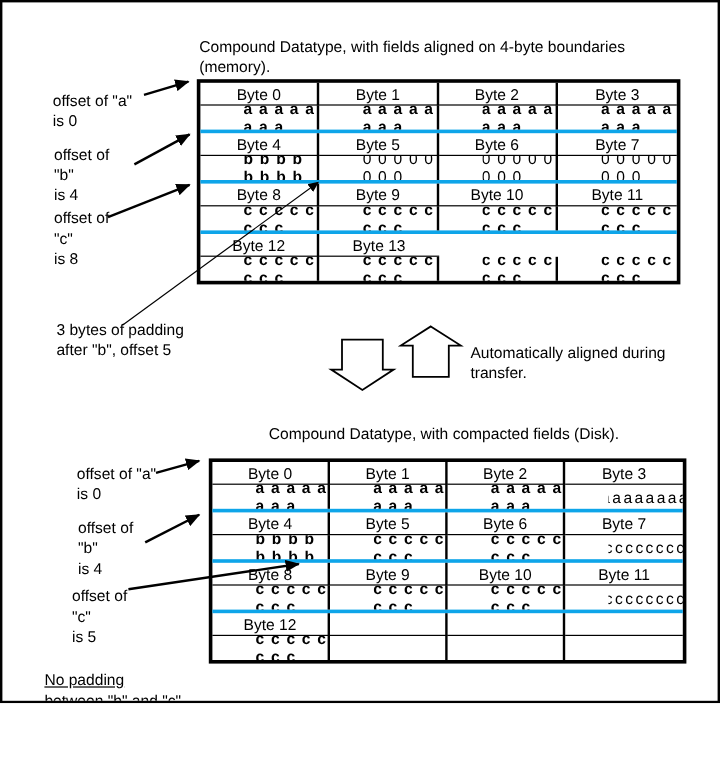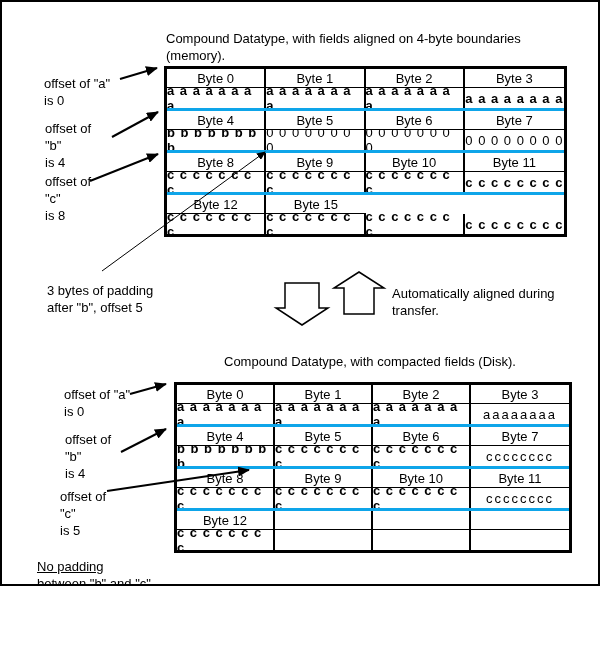--- a/index.html
+++ b/index.html
@@ -13,21 +13,21 @@
   .title { white-space:normal; }
   
   .bytetable { position:absolute; box-sizing:border-box; border:3px solid #000; background:#fff; }
   .tgroup { border-top:3px solid #0ea5e9; }
   .tgroup:first-child { border-top:none;border-radius:18px; }
   .trow { display:grid; grid-template-columns:repeat(4,1fr); }
   .cell { box-sizing:border-box; border-right:2px solid #000; display:flex;
           align-items:center; justify-content:center; font-size:13px; overflow:hidden; }
   .cell:last-child { border-right:none; }
   .trow.head .cell { height:19px; border-bottom:1px solid #000; }
-  .trow.val  .cell { height:20px; }
+  .trow.val  .cell { height:20px;margin-left:36px; }
   .vcell.bold { font-weight:bold; letter-spacing:1px; }
   .vcell.reg  { font-weight:normal; letter-spacing:1px; }
   .vcell.cond { font-weight:normal; letter-spacing:2px; }
   
   #arrows { position:absolute; left:0; top:0; width:600px; height:650px; pointer-events:none; }
 </style>
 </head>
 <body>
 
 <div id="canvas">
@@ -82,32 +82,32 @@
         <div class="trow val">
           <div class="cell vcell bold">c c c c c c c c</div>
           <div class="cell vcell bold">c c c c c c c c</div>
           <div class="cell vcell bold">c c c c c c c c</div>
           <div class="cell vcell bold">c c c c c c c c</div>
         </div>
       </div>
       <div class="tgroup">
         <div class="trow head">
           <div class="cell hcell">Byte 12</div>
-          <div class="cell hcell">Byte 15</div>
+          <div class="cell hcell">Byte 13</div>
         </div>
         <div class="trow val">
           <div class="cell vcell bold">c c c c c c c c</div>
           <div class="cell vcell bold">c c c c c c c c</div>
           <div class="cell vcell bold">c c c c c c c c</div>
           <div class="cell vcell bold">c c c c c c c c</div>
         </div>
       </div>
     </div>
 
-  <div class="txt" style="left:45px; top:280px;">3 bytes of padding
+  <div class="txt" style="left:45px; top:264px;">3 bytes of padding
 after "b", offset 5</div>
 
   <div class="txt" style="left:390px; top:283px;">Automatically aligned during
 transfer.</div>
 
   <div class="txt title" style="left:222px; top:351px; width:360px;">Compound Datatype, with compacted fields (Disk).</div>
 
   <div class="txt" style="left:62px; top:384px;">offset of "a"
 is 0</div>
   <div class="txt" style="left:63px; top:429px;">offset of

